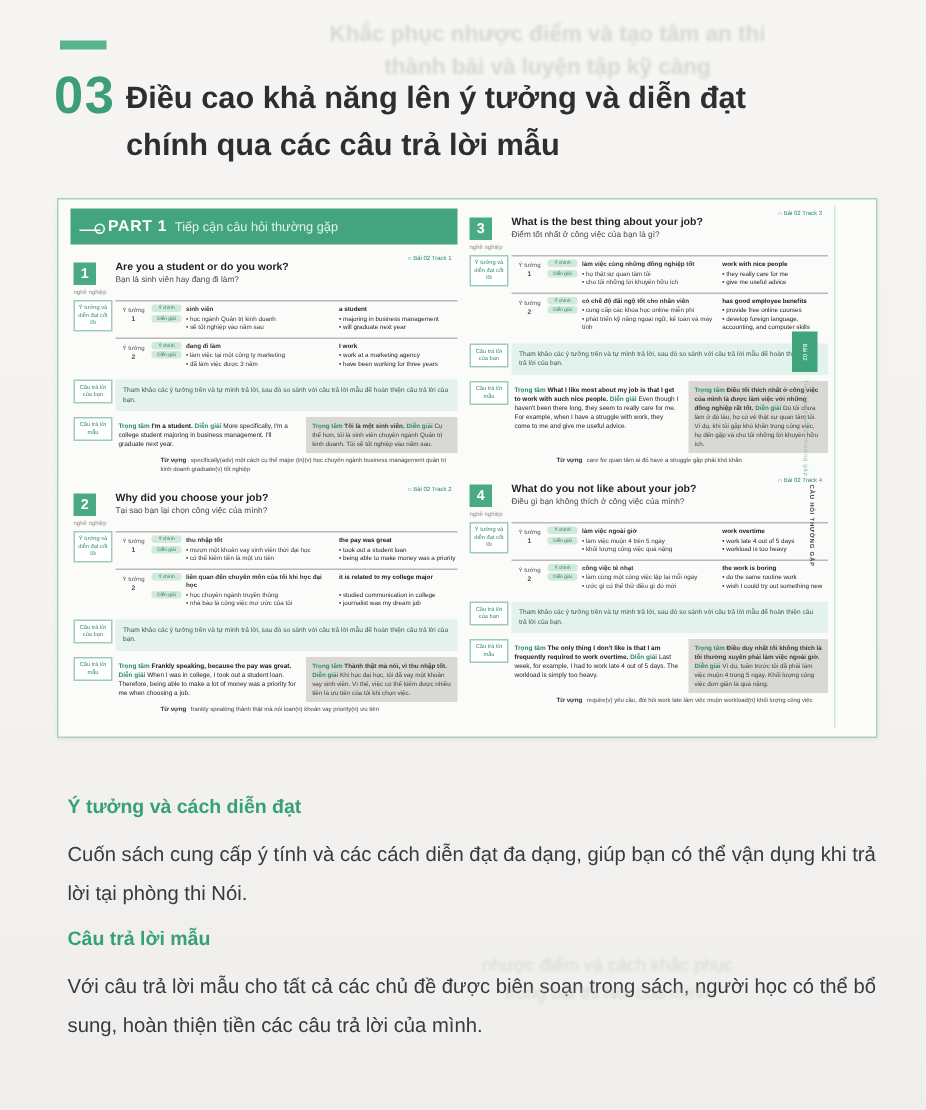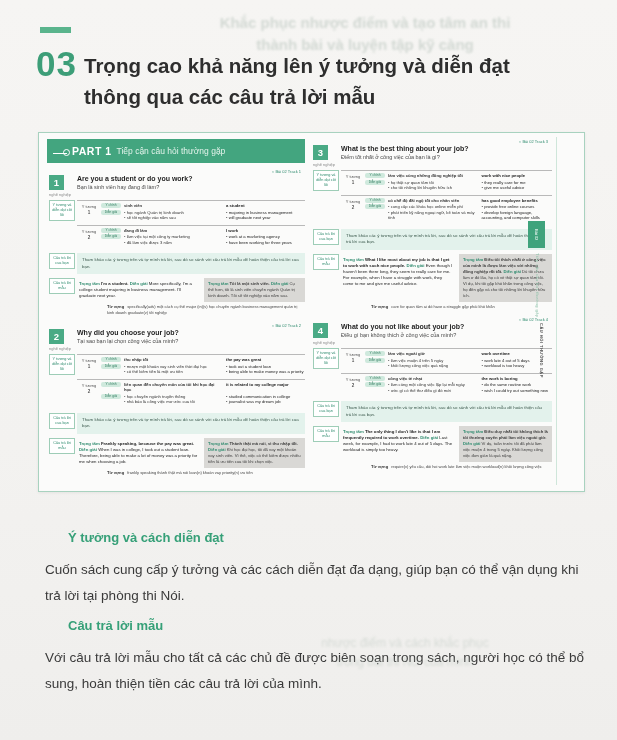--- a/index.html
+++ b/index.html
@@ -65,37 +65,37 @@
   .vocab b { font-size:4.2px; color:#333; margin-right:3px; }
 
   
   .edge-tab { position:absolute; left:489px; top:88px; width:17px; height:27px; background:#3fa37c; color:#fff; font-size:4px; writing-mode:vertical-rl; text-align:center; line-height:17px; }
   .edge-green { position:absolute; left:496px; top:120px; font-size:4px; color:#8fc3ab; writing-mode:vertical-rl; letter-spacing:.5px; }
   .edge-dark { position:absolute; left:500px; top:190px; font-size:4px; font-weight:700; color:#4a4a4a; writing-mode:vertical-rl; letter-spacing:.5px; }
 
   
   .foot { position:absolute; left:45px; width:545px; }
   .f1 { top:530px; } .f2 { top:618px; }
-  .f-head { font-size:13px; font-weight:700; color:#36a078; margin-bottom:12px;margin-left:23px; }
+  .f-head { font-size:13px; font-weight:700; color:#36a078; margin-bottom:12px; }
   .f-body { font-size:13.5px; color:#3a3a3a; line-height:26px; }
 </style>
 </head>
 <body>
 
 <div class="page">
 
   <div class="ghost g-top">
     <span>Khắc phục nhược điểm và tạo tâm an thi</span><br><span>thành bài và luyện tập kỹ càng</span>
   </div>
 
   <div class="hdr-dash"></div>
   <div class="hdr-num">03</div>
   <div class="hdr-title">
-    <div>Trọng cao khả năng lên ý tưởng và diễn đạt</div>
-    <div>thông qua các câu trả lời mẫu</div>
+    <div>Điều cao khả năng lên ý tưởng và diễn đạt</div>
+    <div>chính qua các câu trả lời mẫu</div>
   </div>
 
   <div class="scan">
 
     <div class="pg pg-left">
       <div class="banner">
         <span class="b-icon"></span>
         <span class="b-part">PART 1</span>
         <span class="b-sub">Tiếp cận câu hỏi thường gặp</span>
       </div>
@@ -460,21 +460,21 @@
       </div>
     </div>
 
     <div class="edge-tab">Bài 02</div>
     <div class="edge-green">Tiếp cận câu hỏi thường gặp</div>
     <div class="edge-dark">CÂU HỎI THƯỜNG GẶP</div>
   </div>
 
   <div class="foot f1">
     <div class="f-head">Ý tưởng và cách diễn đạt</div>
-    <div class="f-body">Cuốn sách cung cấp ý tưởng và các cách diễn đạt đa dạng, giúp bạn có thể vận dụng khi trả lời tại phòng thi Nói.</div>
+    <div class="f-body">Cuốn sách cung cấp ý tính và các cách diễn đạt đa dạng, giúp bạn có thể vận dụng khi trả lời tại phòng thi Nói.</div>
   </div>
   <div class="foot f2">
     <div class="f-head">Câu trả lời mẫu</div>
     <div class="f-body">Với câu trả lời mẫu cho tất cả các chủ đề được biên soạn trong sách, người học có thể bổ sung, hoàn thiện tiền các câu trả lời của mình.</div>
   </div>
 
   <div class="ghost g-bot">
     <span>nhược điểm và cách khắc phục</span><br><span>trong bài thi Nói của mình</span>
   </div>
 </div>

